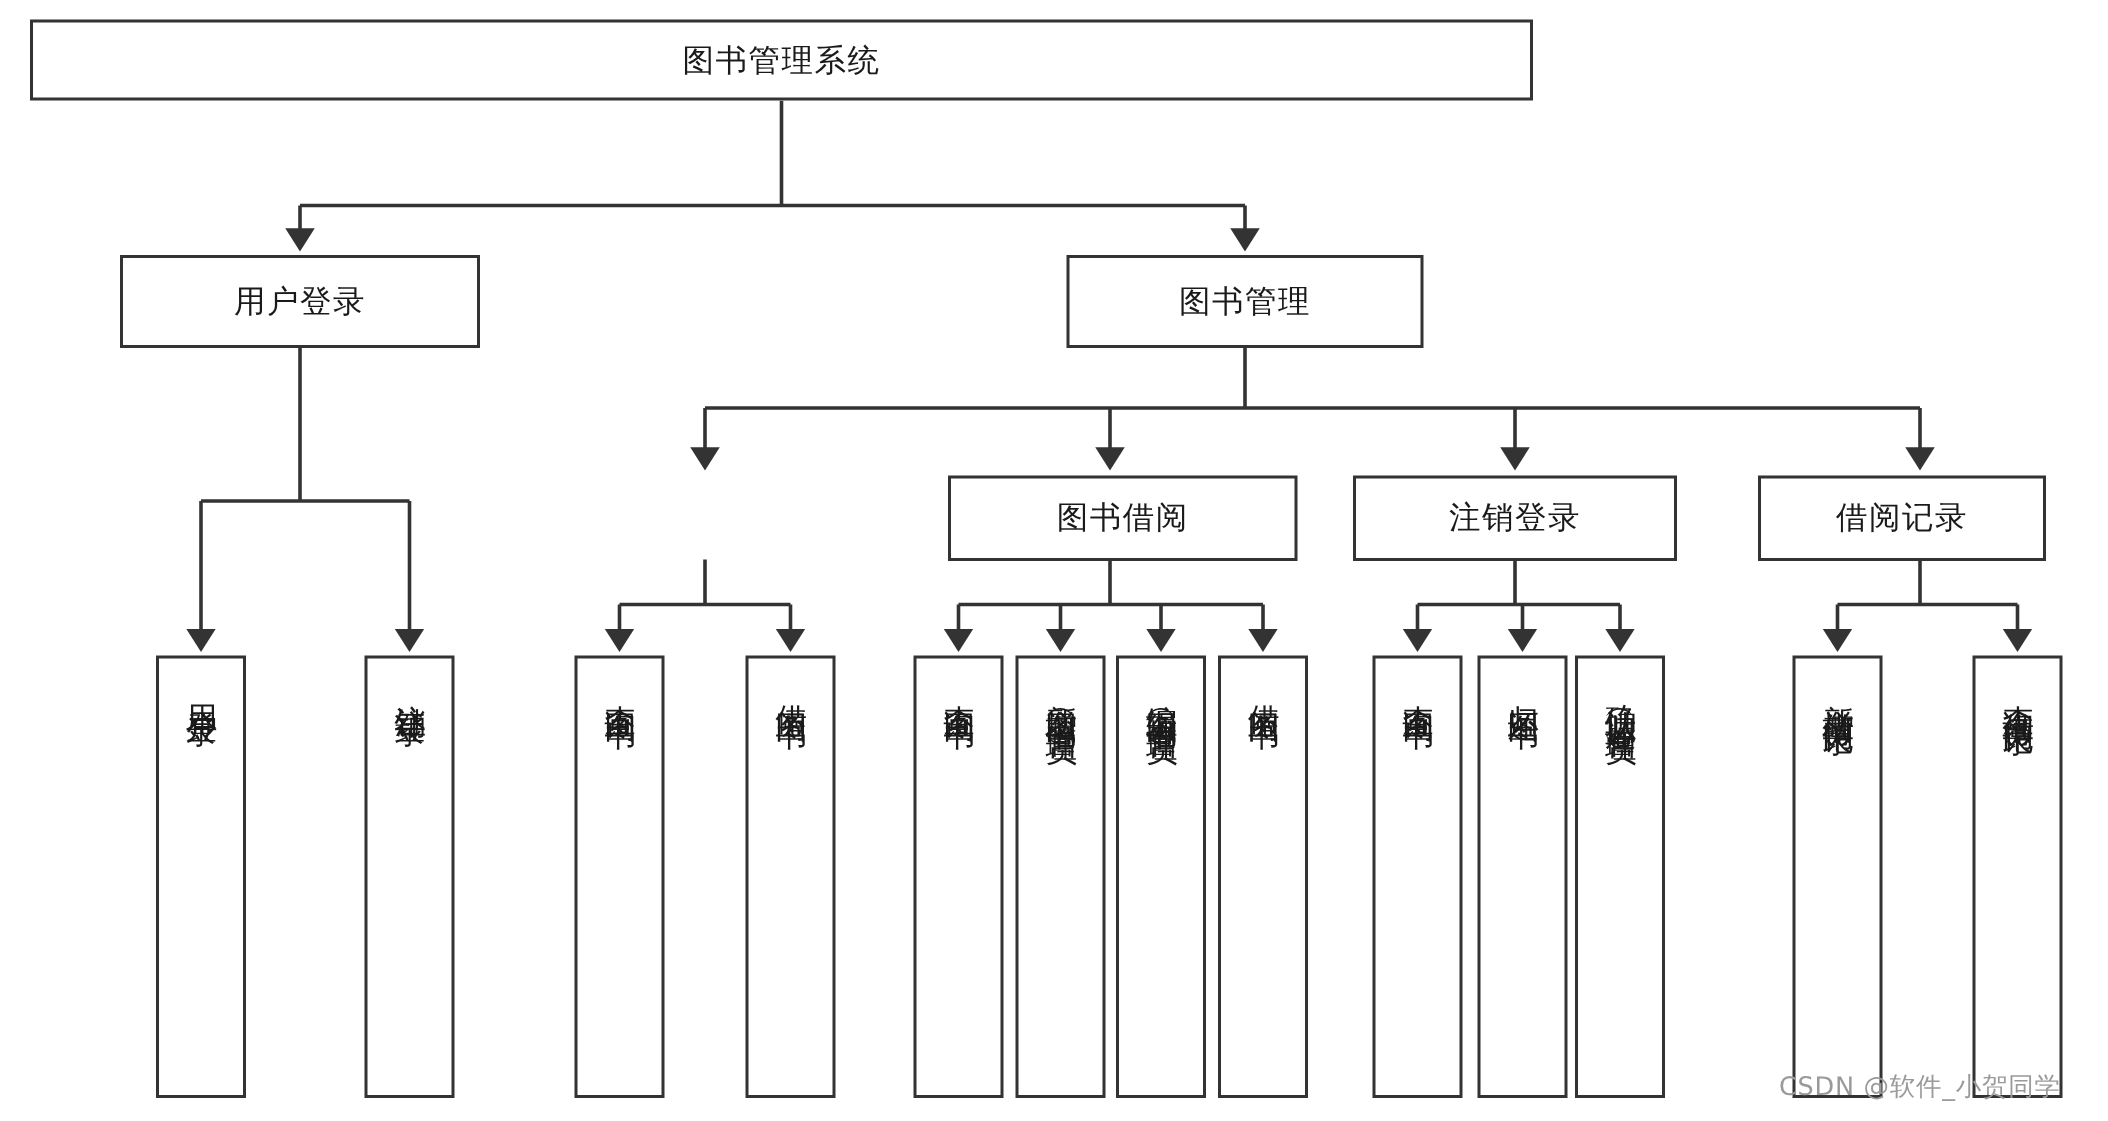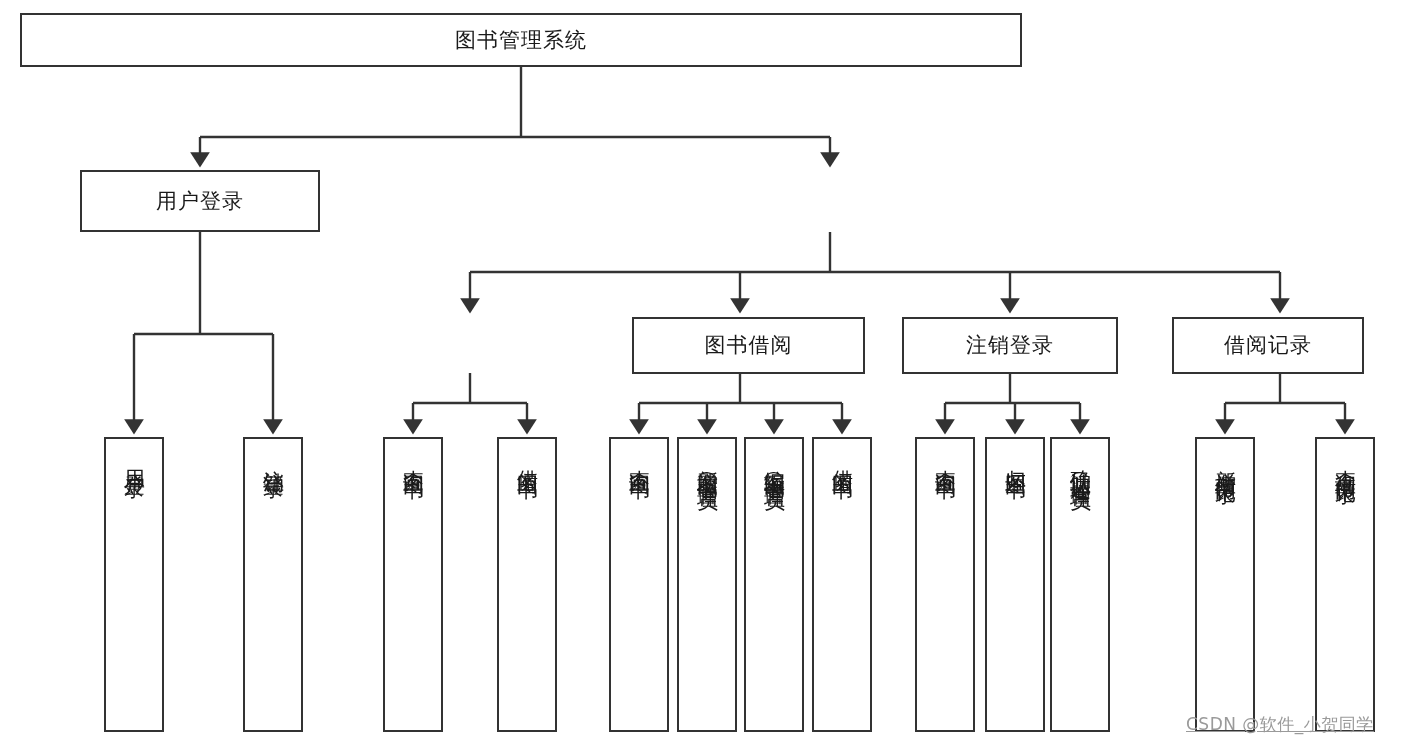--- a/index.html
+++ b/index.html
@@ -63,21 +63,20 @@
     max-height: 285px;
   }
   #watermark {
     position: absolute;
     color: #9a9a9a;
     font-size: 17px;
     letter-spacing: 0.5px;
     white-space: nowrap;
     left: 1186px;
     top: 713px;
-    text-decoration: underline;
   }
 </style>
 </head>
 <body>
 
 <div id="diagram-root">
 
   <svg id="connectors" viewBox="0 0 1405 747" xmlns="http://www.w3.org/2000/svg">
     <defs>
       <marker id="arrowhead" markerWidth="9" markerHeight="9" refX="2.4" refY="4.5" orient="auto" markerUnits="strokeWidth">
@@ -129,20 +128,23 @@
   </svg>
 
   <div class="node horiz" style="left:20px; top:13px; width:1002px; height:54px;">
     <span class="node-label">图书管理系统</span>
   </div>
 
   <div class="node horiz" style="left:80px; top:170px; width:240px; height:62px;">
     <span class="node-label">用户登录</span>
   </div>
 
+  <div class="node horiz" style="left:711px; top:170px; width:238px; height:62px;">
+    <span class="node-label">图书管理</span>
+  </div>
 
 
   <div class="node horiz" style="left:632px; top:317px; width:233px; height:57px;">
     <span class="node-label">图书借阅</span>
   </div>
 
   <div class="node horiz" style="left:902px; top:317px; width:216px; height:57px;">
     <span class="node-label">注销登录</span>
   </div>
 

